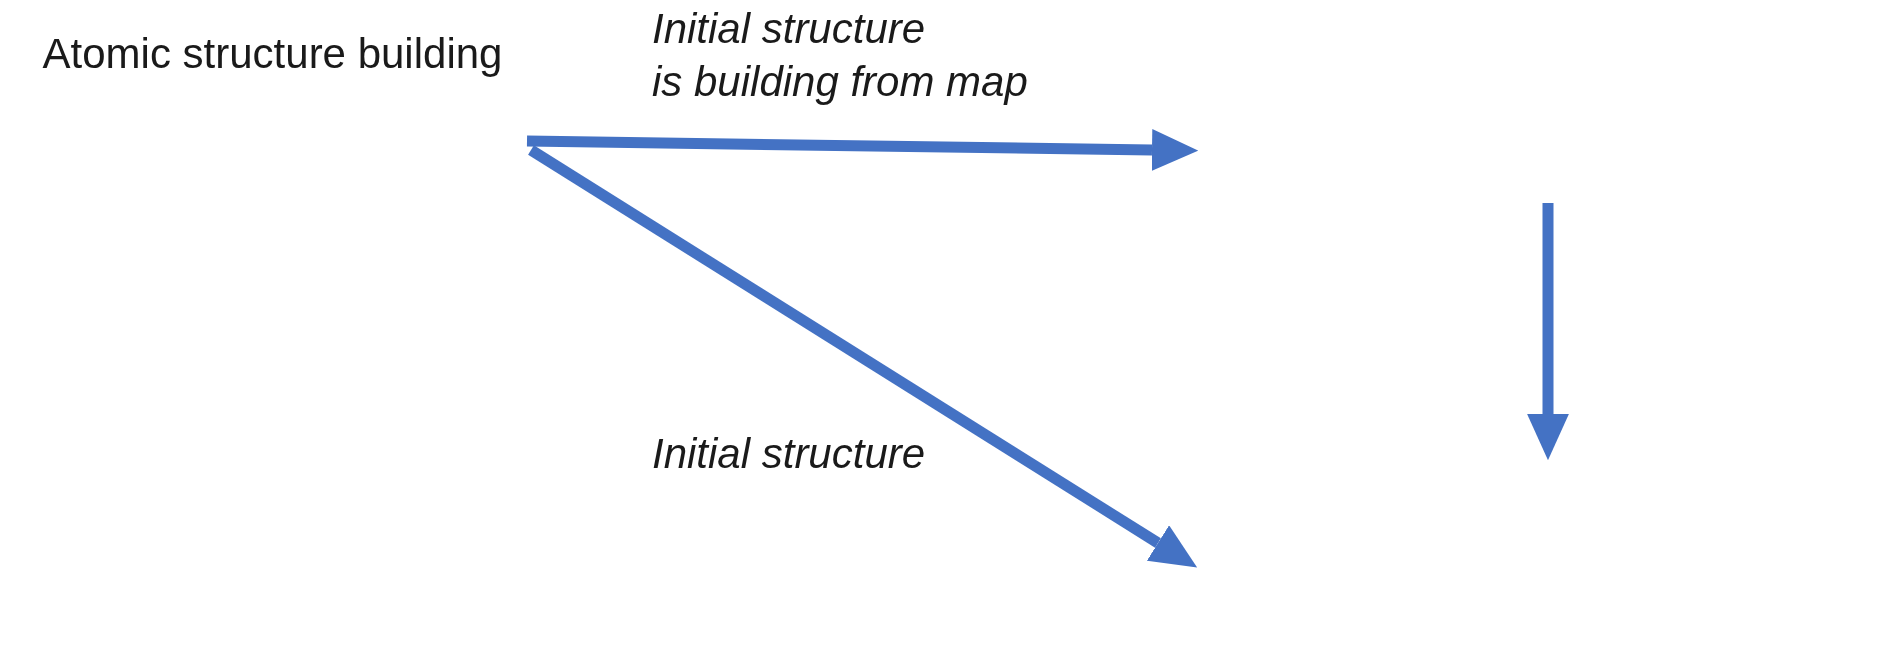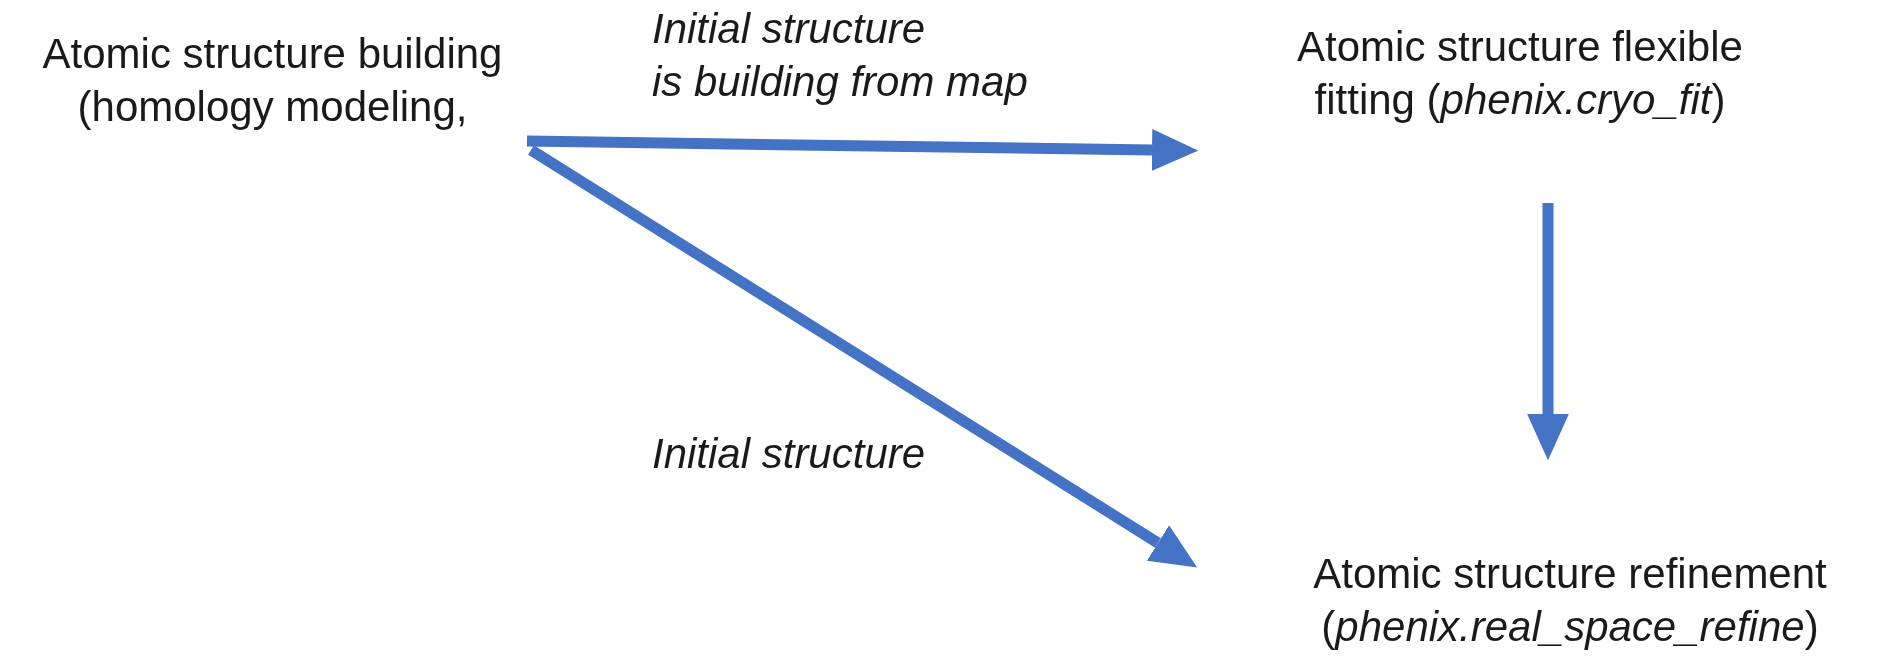--- a/index.html
+++ b/index.html
@@ -61,35 +61,26 @@
         <path class="arrow-head" d="M0,0 L4.2,1.9 L0,3.8 Z"></path>
       </marker>
     </defs>
     <line class="arrow-line" x1="527" y1="141" x2="1152" y2="150" marker-end="url(#head)"></line>
     <line class="arrow-line" x1="531" y1="150" x2="1158" y2="543" marker-end="url(#head)"></line>
     <line class="arrow-line" x1="1548" y1="203" x2="1548" y2="414" marker-end="url(#head)"></line>
   </svg>
 
   <div class="text-block centered node-building">
     <div class="line">Atomic structure building</div>
-    <div class="line">(homology modeling,</div>
   </div>
 
   <div class="text-block leftalign label-different">
     <div class="line">Initial structure</div>
     <div class="line">is building from map</div>
   </div>
 
-  <div class="text-block centered node-fitting">
-    <div class="line">Atomic structure flexible</div>
-    <div class="line"><span>fitting (</span><span class="italic">phenix.cryo_fit</span><span>)</span></div>
-  </div>
 
   <div class="text-block leftalign label-similar">
     <div class="line">Initial structure</div>
   </div>
 
-  <div class="text-block centered node-refinement">
-    <div class="line">Atomic structure refinement</div>
-    <div class="line"><span>(</span><span class="italic">phenix.real_space_refine</span><span>)</span></div>
-  </div>
 
 </div>
 
 </body></html>

